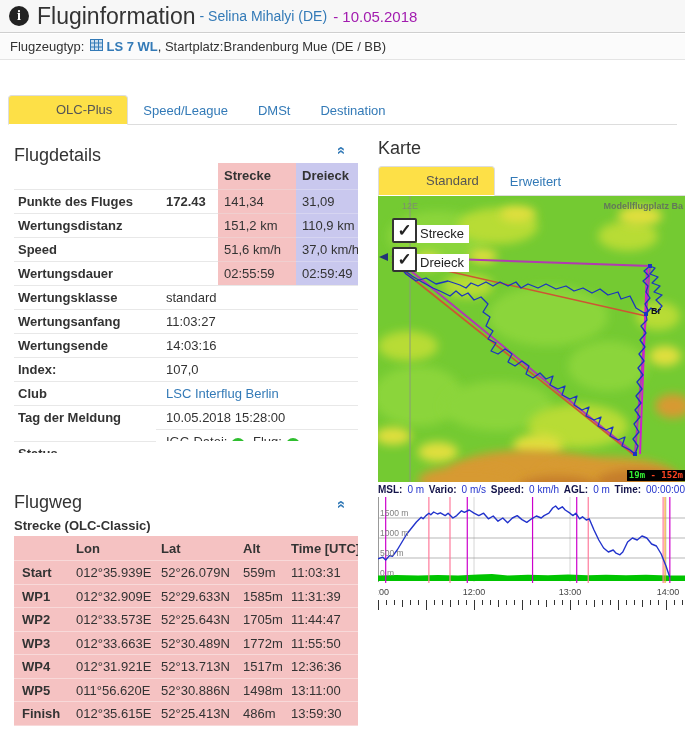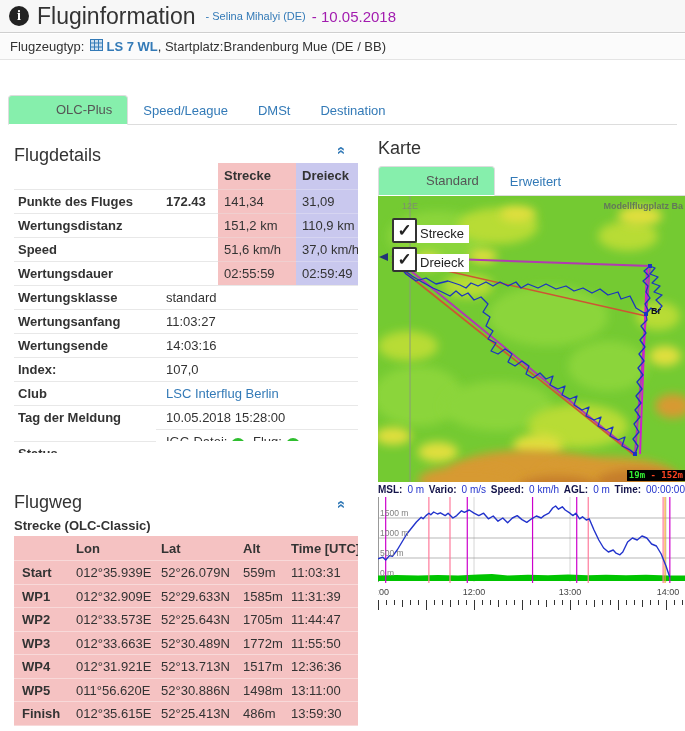--- a/index.html
+++ b/index.html
@@ -3,31 +3,31 @@
 <meta charset="utf-8">
 <style>
   * { margin:0; padding:0; box-sizing:border-box; }
   body { font-family:"Liberation Sans", sans-serif; background:#fff; }
   #page { position:relative; width:685px; height:731px; background:#fff; overflow:hidden; font-size:13px; color:#333; }
 
   
   .titlebar { position:absolute; left:0; top:0; width:685px; height:33px; background:#f7f7f7; border-bottom:1px solid #cfcfcf; display:flex; align-items:center; }
   .info-icon { width:20px; height:20px; border-radius:50%; background:#222; color:#fff; font-weight:bold; font-family:"Liberation Serif", serif; font-size:14px; text-align:center; line-height:20px; margin:0 8px 0 9px; }
   .page-title { font-size:23px; color:#333; }
-  .pilot-link { font-size:11px; color:#337ab7; margin-left:10px; text-decoration:none;text-align:right; }
+  .pilot-link { font-size:14px; color:#337ab7; margin-left:4px; text-decoration:none;text-align:right; }
   .date-suffix { font-size:15px; color:#a21caf; margin-left:6px; }
 
   .infobar { position:absolute; left:0; top:34px; width:685px; height:26px; background:#fbfbfb; border-bottom:1px solid #e4e4e4; display:flex; align-items:center; padding-left:10px; }
   .grid-icon { display:inline-block; margin:0 3px 0 6px; vertical-align:-1px; }
   .aircraft-link { color:#337ab7; font-weight:bold; text-decoration:none; }
 
   
   .tabs { position:absolute; left:8px; top:96px; width:669px; height:29px; border-bottom:1px solid #ddd; display:flex; align-items:flex-end; }
   .tab { padding:6px 15px 7px 15px; font-size:13px; color:#337ab7; cursor:pointer; margin-bottom:-1px; }
-  .tab.active { background:#86efac; border:1px solid #ddd; border-bottom:1px solid #fff; border-radius:4px 4px 0 0; color:#555;padding-left:47px; }
+  .tab.active { background:#fde047; border:1px solid #ddd; border-bottom:1px solid #fff; border-radius:4px 4px 0 0; color:#555;padding-left:47px; }
 
   .sec-title { position:absolute; font-size:18px; color:#333; }
   .collapse-icon { position:absolute; color:#337ab7; font-size:15px; font-weight:bold; cursor:pointer; }
   .collapse-icon::before { content:"\00AB"; display:inline-block; transform:rotate(90deg); }
 
   
   .fd-table { position:absolute; left:14px; top:163px; width:344px; }
   .fd-row { display:grid; grid-template-columns:142px 62px 78px 62px; height:24px; }
   .fd-row.hdr { height:26px; }
   .fd-row .c { line-height:24px; overflow:hidden; white-space:nowrap; }

